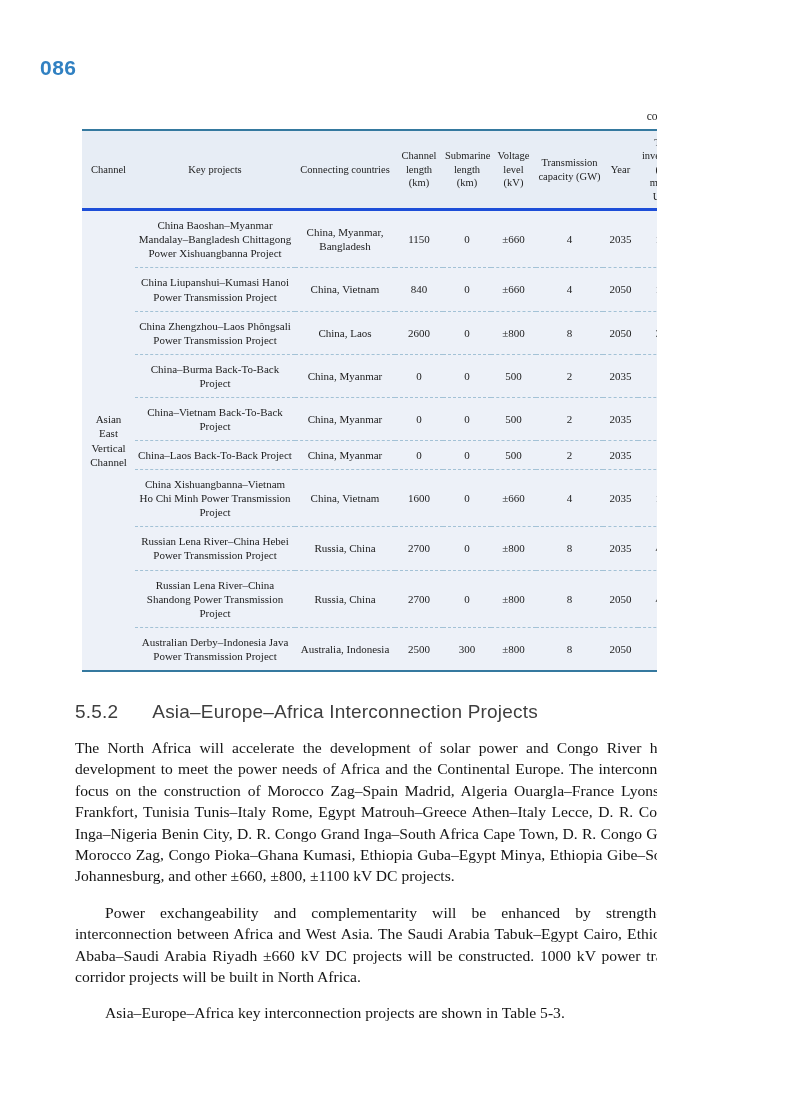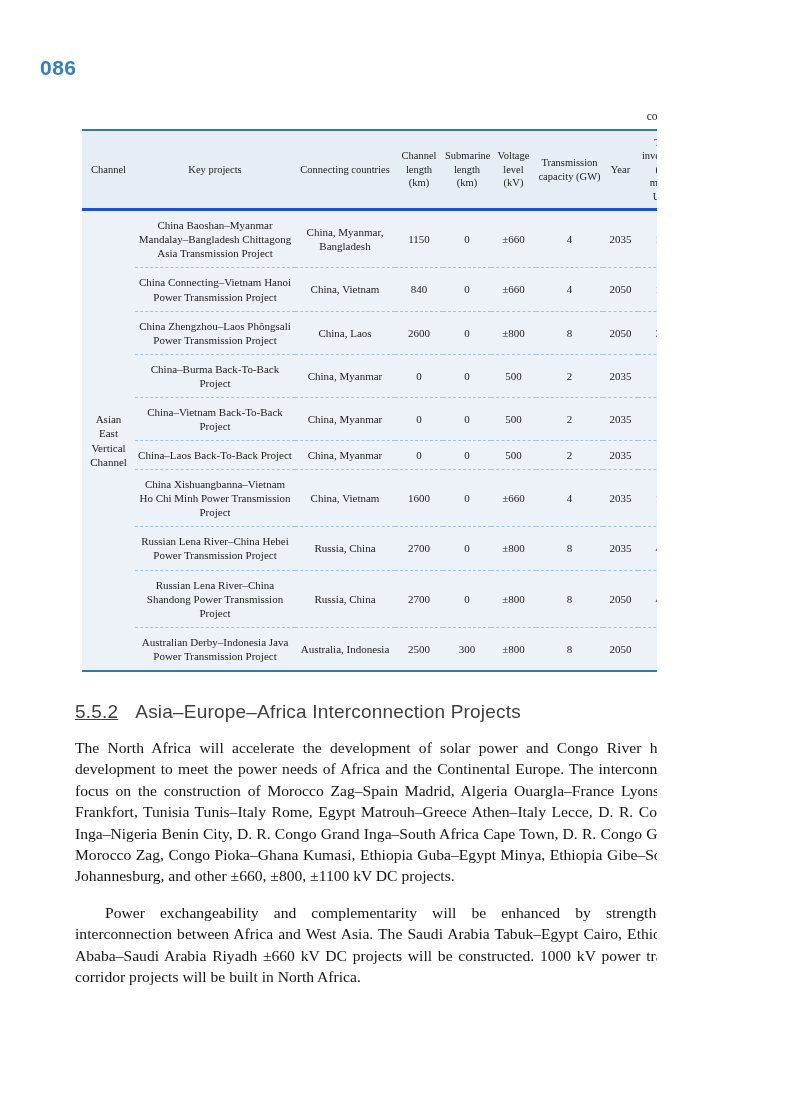--- a/index.html
+++ b/index.html
@@ -80,21 +80,21 @@
   }
   .section-heading {
     margin-top: 29px;
     margin-left: 0px;
     font-family: "Liberation Sans", sans-serif;
     font-size: 19px;
     font-weight: 500;
     color: #3f3f3f;
     letter-spacing: 0.2px;
   }
-  .section-heading .sec-num { margin-right: 17px; text-decoration: underline; }
+  .section-heading .sec-num { margin-right: 34px; }
   .body-para {
     margin-top: 15px;
     width: 650px;
     font-size: 15.6px;
     line-height: 21.4px;
     text-align: justify;
     color: #141414;
   }
   .body-para.indented { text-indent: 30px; }
   .body-para.first { margin-top: 14px; }
@@ -131,31 +131,31 @@
           <th>Submarine length (km)</th>
           <th>Voltage level (kV)</th>
           <th>Transmission capacity (GW)</th>
           <th>Year</th>
           <th>Total investment (100 million USD)</th>
         </tr>
       </thead>
       <tbody id="table-body">
           <tr>
         <td class="channel-cell" rowspan="10">Asian East Vertical Channel</td>
-            <td>China Baoshan–Myanmar Mandalay–Bangladesh Chittagong Asia Transmission Project</td>
+            <td>China Baoshan–Myanmar Mandalay–Bangladesh Chittagong Power Xishuangbanna Project</td>
         <td>China, Myanmar, Bangladesh</td>
         <td>1150</td>
         <td>0</td>
         <td>±660</td>
         <td>4</td>
         <td>2035</td>
         <td>15.5</td>
       </tr>
           <tr>
-        <td>China Connecting–Vietnam Hanoi Power Transmission Project</td>
+        <td>China Liupanshui–Kumasi Hanoi Power Transmission Project</td>
         <td>China, Vietnam</td>
         <td>840</td>
         <td>0</td>
         <td>±660</td>
         <td>4</td>
         <td>2050</td>
         <td>13.9</td>
       </tr>
           <tr>
         <td>China Zhengzhou–Laos Phôngsali Power Transmission Project</td>
@@ -237,15 +237,16 @@
         <td>2050</td>
         <td>92</td>
       </tr>
         </tbody>
     </table>
 
     <h2 class="section-heading"><span class="sec-num">5.5.2</span><span>Asia–Europe–Africa Interconnection Projects</span></h2>
 
     <p class="body-para first">The North Africa will accelerate the development of solar power and Congo River hydropower development to meet the power needs of Africa and the Continental Europe. The interconnection will focus on the construction of Morocco Zag–Spain Madrid, Algeria Ouargla–France Lyons–Germany Frankfort, Tunisia Tunis–Italy Rome, Egypt Matrouh–Greece Athen–Italy Lecce, D. R. Congo Grand Inga–Nigeria Benin City, D. R. Congo Grand Inga–South Africa Cape Town, D. R. Congo Grand Inga–Morocco Zag, Congo Pioka–Ghana Kumasi, Ethiopia Guba–Egypt Minya, Ethiopia Gibe–South Africa Johannesburg, and other ±660, ±800, ±1100 kV DC projects.</p>
     <p class="body-para indented">Power exchangeability and complementarity will be enhanced by strengthening the interconnection between Africa and West Asia. The Saudi Arabia Tabuk–Egypt Cairo, Ethiopia–Addis Ababa–Saudi Arabia Riyadh ±660 kV DC projects will be constructed. 1000 kV power transmission corridor projects will be built in North Africa.</p>
+    <p class="body-para indented">Asia–Europe–Africa key interconnection projects are shown in Table 5-3.</p>
 
   </div>
 </div>
 
 </body></html>

